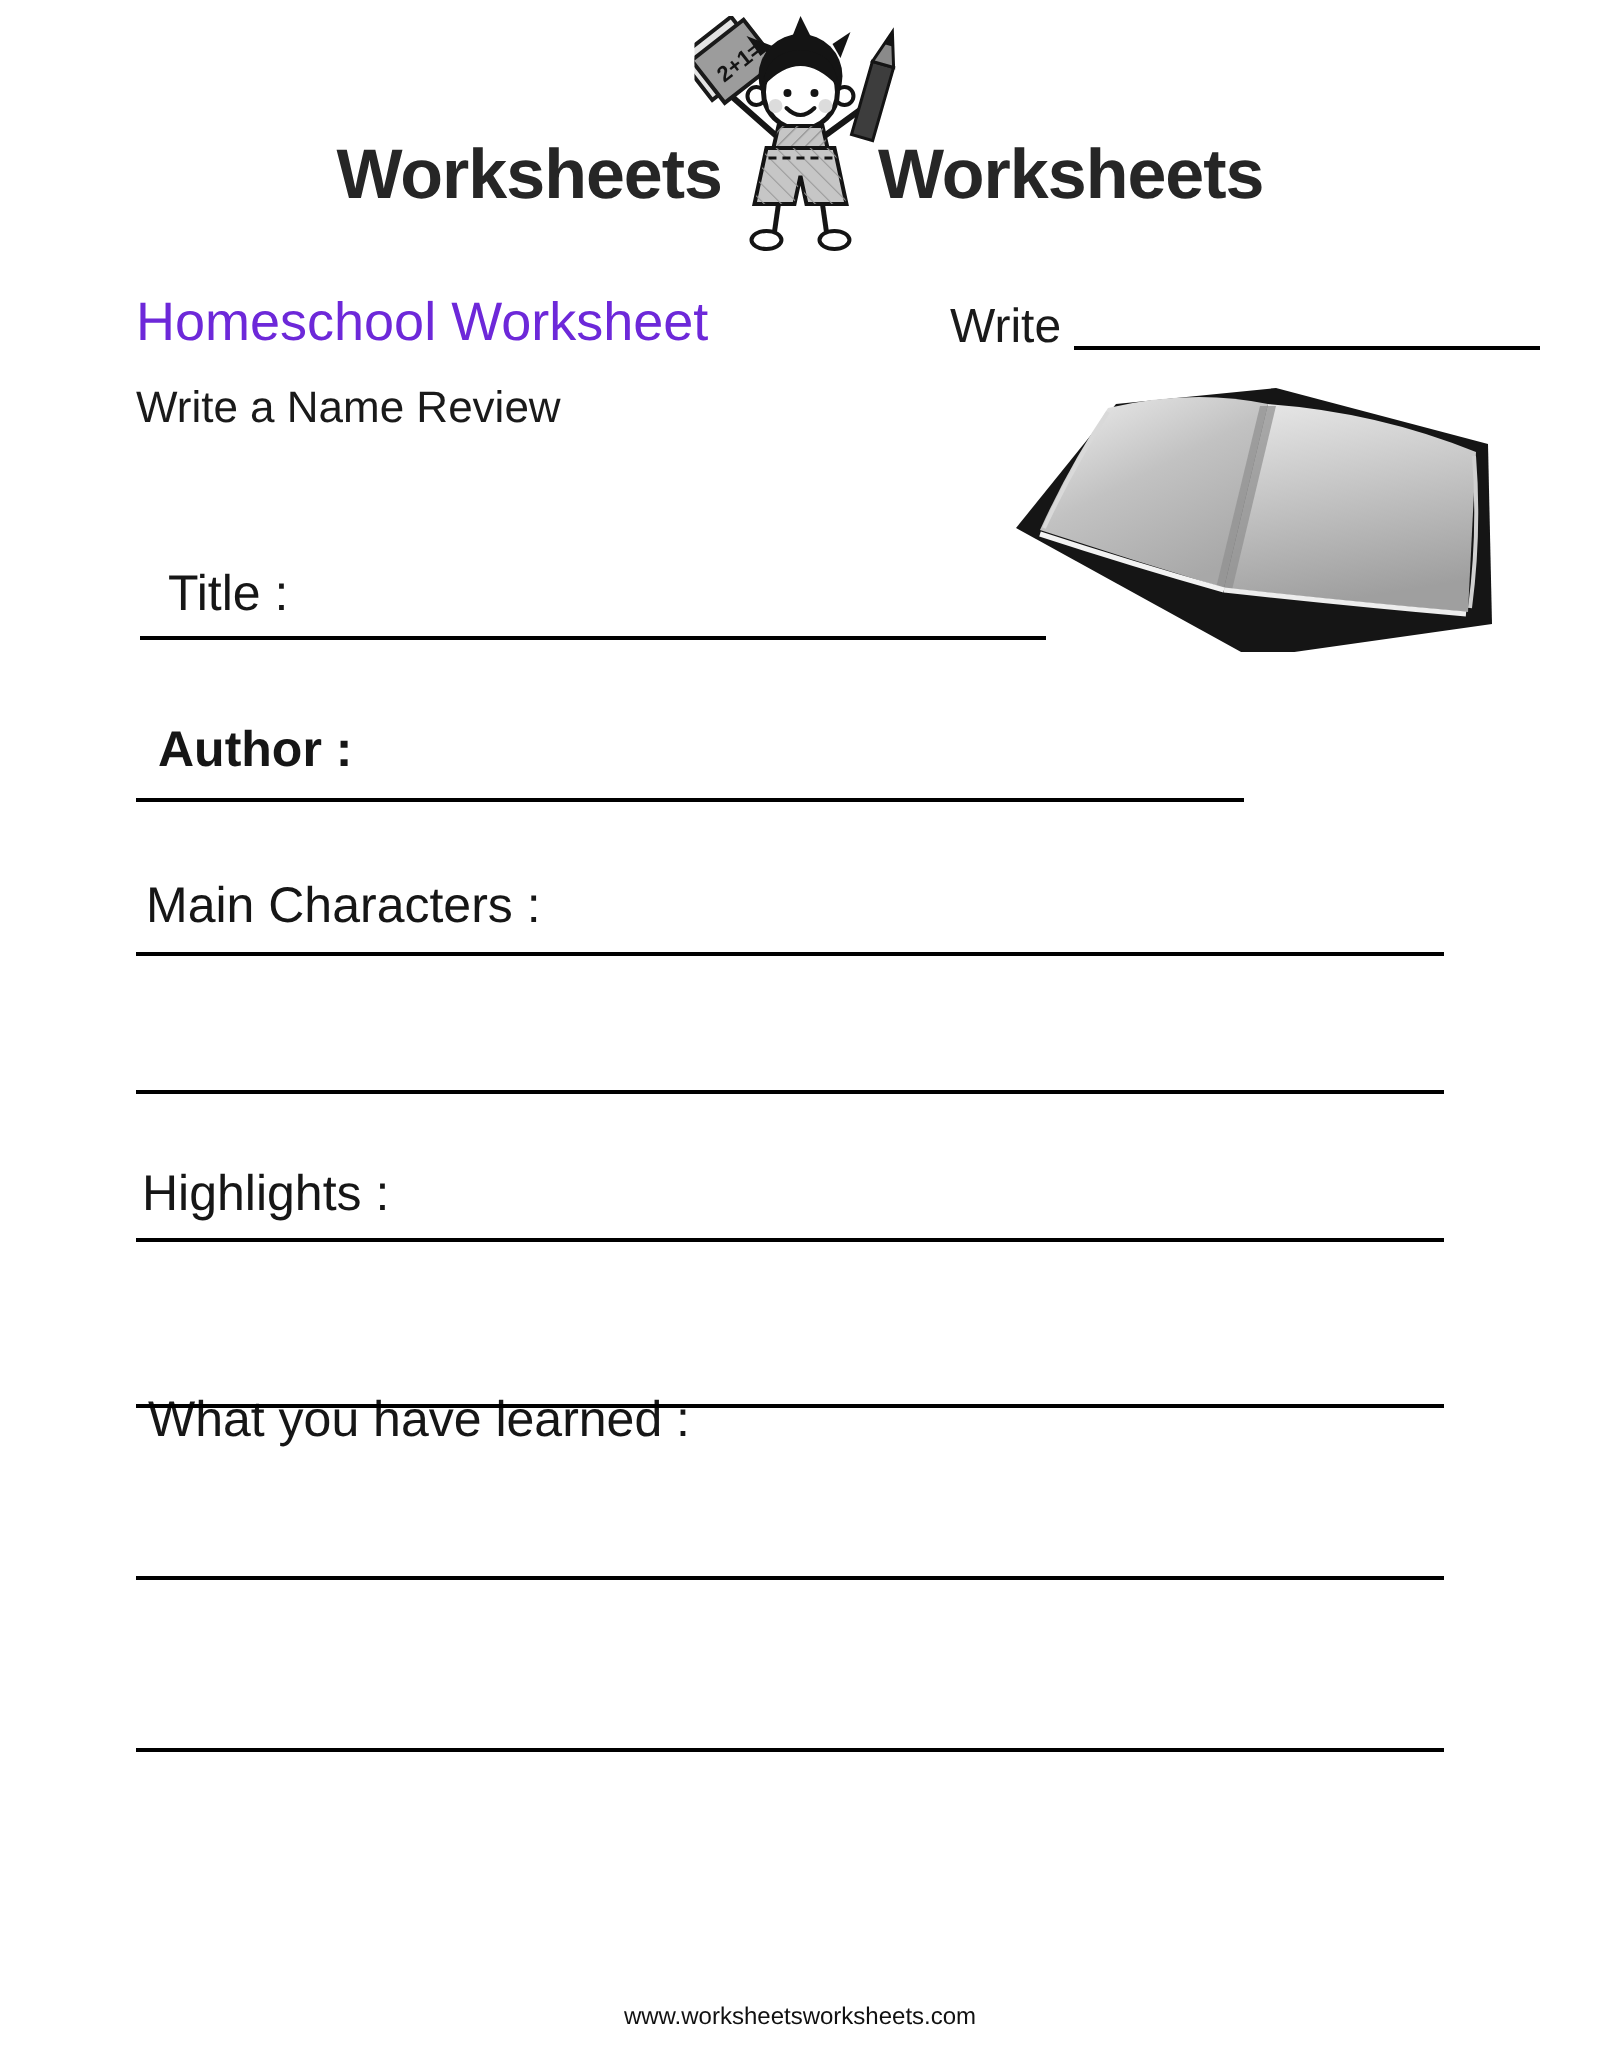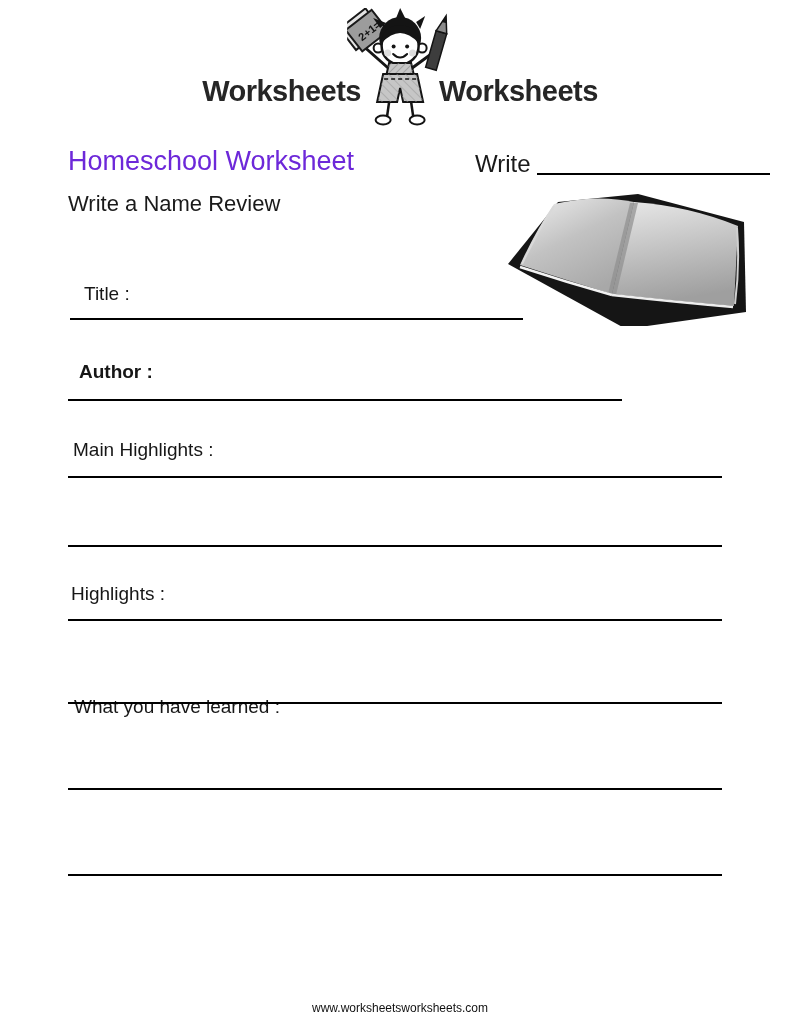--- a/index.html
+++ b/index.html
@@ -19,21 +19,21 @@
   .logo {
     position: absolute;
     top: 8px;
     left: 50%;
     transform: translateX(-50%);
     display: flex;
     align-items: flex-end;
     white-space: nowrap;
   }
   .logo-word {
-    font-size: 29px;
+    font-size: 35px;
     font-weight: 700;
     letter-spacing: -0.5px;
     color: #262626;
     margin-bottom: 20px;
   }
   .logo-word.left { margin-right: -14px; }
   .logo-word.right { margin-left: -14px; }
   .logo-kid { position: relative; z-index: 2; }
 
   
@@ -49,21 +49,21 @@
     font-size: 24px;
   }
   .subtitle {
     position: absolute;
     left: 68px; top: 191px;
     font-size: 22px;
   }
 
   .field-label {
     position: absolute;
-    font-size: 19px;
+    font-size: 25px;
     color: #161616;
   }
 
   
   .rule {
     position: absolute;
     height: 0;
     border-top: 2px solid #000000;
   }
 
@@ -174,21 +174,21 @@
     <path d="M50,12 Q32,40 18,70" stroke="#d9d9d9" stroke-width="2" fill="none"></path>
     <path d="M233,34 Q236,72 231,110" stroke="#d0d0d0" stroke-width="2" fill="none"></path>
   </svg>
 
   <div class="field-label" style="left:84px; top:283px;">Title :</div>
   <div class="rule" style="left:70px; top:318px; width:453px;"></div>
 
   <div class="field-label" style="left:79px; top:361px;font-weight:bold;">Author :</div>
   <div class="rule" style="left:68px; top:399px; width:554px;"></div>
 
-  <div class="field-label" style="left:73px; top:439px;">Main Highlights :</div>
+  <div class="field-label" style="left:73px; top:439px;">Main Characters :</div>
   <div class="rule" style="left:68px; top:476px; width:654px;"></div>
   <div class="rule" style="left:68px; top:545px; width:654px;"></div>
 
   <div class="field-label" style="left:71px; top:583px;">Highlights :</div>
   <div class="rule" style="left:68px; top:619px; width:654px;"></div>
 
   <div class="field-label" style="left:74px; top:696px;">What you have learned :</div>
   <div class="rule" style="left:68px; top:702px; width:654px;"></div>
   <div class="rule" style="left:68px; top:788px; width:654px;"></div>
   <div class="rule" style="left:68px; top:874px; width:654px;"></div>

